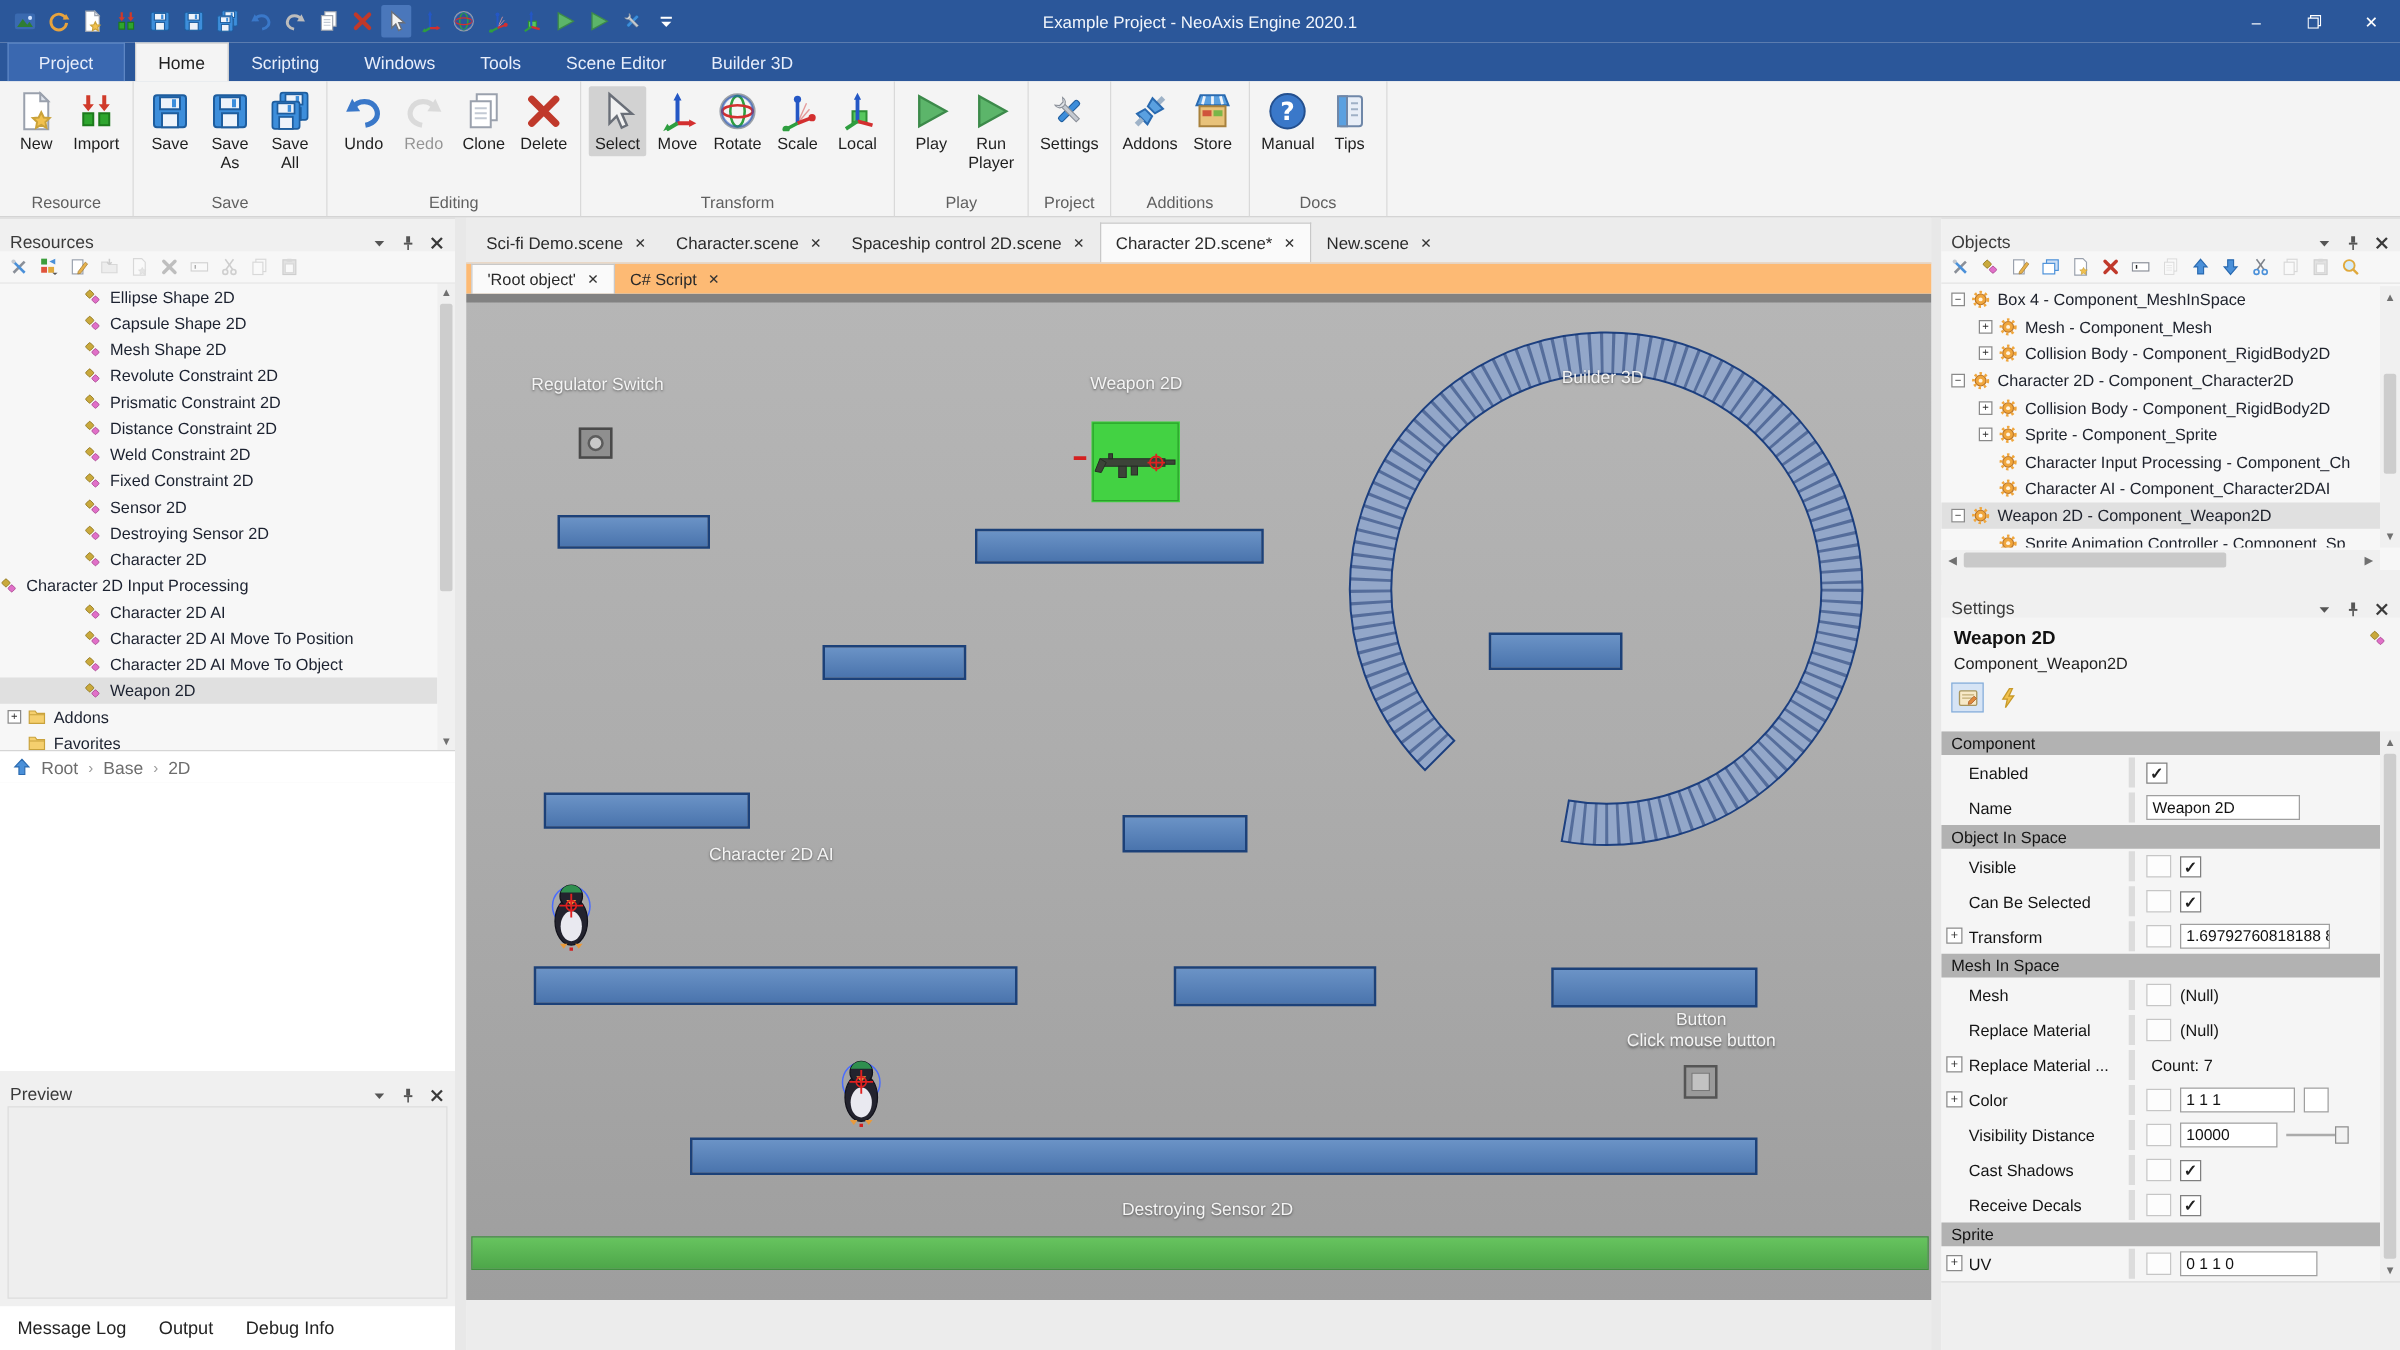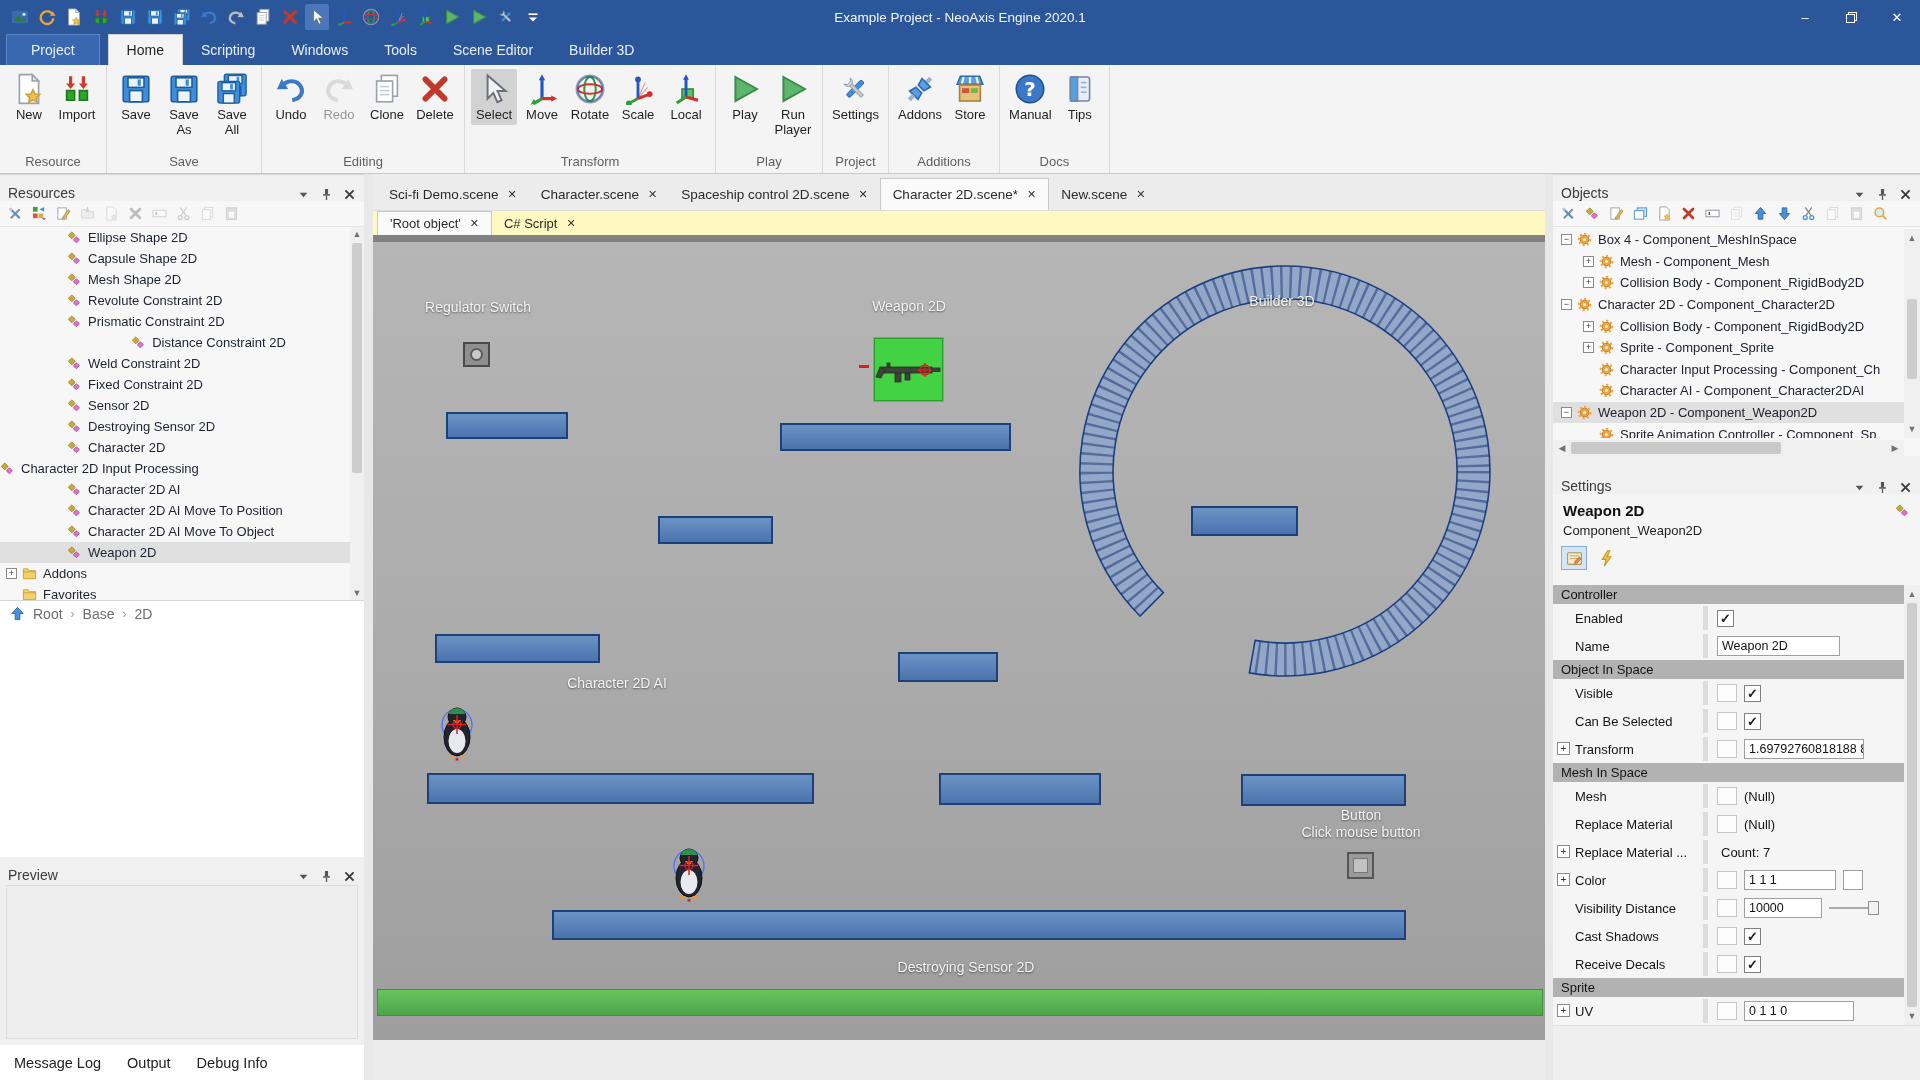--- a/index.html
+++ b/index.html
@@ -76,21 +76,21 @@
 
   .vsplit-left{position:absolute;left:364px;top:174px;width:9px;height:906px;background:#e8e8e8;}
   .vsplit-right{position:absolute;left:1545px;top:174px;width:8px;height:906px;background:#e8e8e8;}
 
   
   .editor-bg{position:absolute;left:373px;top:174px;width:1172px;height:906px;background:#ececec;}
   .scenetabs{position:absolute;left:373px;top:178px;width:1172px;height:32px;display:flex;align-items:stretch;padding-left:4px;background:#ececec;}
   .stab{display:flex;align-items:center;gap:9px;padding:0 12px;font-size:13.5px;color:#2a2a2a;}
   .stab .x{font-size:11px;color:#333;}
   .stab-active{background:#fafafa;border:1px solid #c8c8c8;border-bottom:none;}
-  .objtabs{position:absolute;left:373px;top:210px;width:1172px;height:25px;display:flex;padding-left:4px;background:#fef9c3;border-top:1px solid #ddd;}
+  .objtabs{position:absolute;left:373px;top:210px;width:1172px;height:25px;display:flex;padding-left:4px;background:#fdba74;border-top:1px solid #ddd;}
 
   
   .viewport{position:absolute;left:373px;top:235px;width:1172px;height:805px;overflow:hidden;
             background:linear-gradient(180deg,#b6b6b6 0%,#adadad 45%,#9e9e9e 100%);}
   .vp-topshade{position:absolute;left:0;top:0;width:100%;height:7px;background:#828282;}
   .platform{position:absolute;border:2px solid #1c4179;background:linear-gradient(180deg,#6b93c6,#4a74ad);}
   .vlabel{position:absolute;transform:translateX(-50%);color:#f4f4f4;font-size:14px;white-space:nowrap;
           text-shadow:0 1px 2px rgba(0,0,0,.5);}
   .sensor-strip{position:absolute;background:linear-gradient(180deg,#67c45f,#4da649);border:1px solid #3f8f3f;}
   .regulator{position:absolute;background:#8f8f8f;border:2px solid #4a4a4a;display:flex;align-items:center;justify-content:center;}
@@ -751,21 +751,21 @@
         </div>
         <div class="trow" style="padding-left: 67px;">
           <span class="ticon">
             <svg viewBox="0 0 16 16">
               <rect x="2.4" y="3" width="5.4" height="5.4" rx="1" transform="rotate(45 5.1 5.7)" fill="#c9a93c" stroke="#8f7620" stroke-width=".7"></rect>
               <rect x="7.6" y="8" width="4.8" height="4.8" rx="1" transform="rotate(45 10 10.4)" fill="#e070c8" stroke="#a8438f" stroke-width=".7"></rect>
             </svg>
           </span>
           <span>Prismatic Constraint 2D</span>
         </div>
-        <div class="trow" style="padding-left: 67px; justify-content: center;">
+        <div class="trow" style="padding-left: 67px;">
           <span class="ticon">
             <svg viewBox="0 0 16 16">
               <rect x="2.4" y="3" width="5.4" height="5.4" rx="1" transform="rotate(45 5.1 5.7)" fill="#c9a93c" stroke="#8f7620" stroke-width=".7"></rect>
               <rect x="7.6" y="8" width="4.8" height="4.8" rx="1" transform="rotate(45 10 10.4)" fill="#e070c8" stroke="#a8438f" stroke-width=".7"></rect>
             </svg>
           </span>
           <span>Distance Constraint 2D</span>
         </div>
         <div class="trow" style="padding-left: 67px;">
           <span class="ticon">
@@ -1343,21 +1343,21 @@
             <path d="M8.5 10.5 l4 -4 1.8 1.8 -4 4 -2.2.4z" fill="#e08a3c" stroke="#a85c2a" stroke-width=".6"></path>
           </svg>
         </span>
         <span class="set-tab">
           <svg viewBox="0 0 16 16">
             <path d="M9 .8 L4 8.8 H7.4 L6 15.2 L12.2 6.4 H8.6 L11.2 .8 Z" fill="#f2c14e" stroke="#c89a2a"></path>
           </svg>
         </span>
       </div>
     <div class="set-scroll" id="settings-rows">
-        <div class="sgroup">Controller</div>
+        <div class="sgroup">Component</div>
         <div class="srow">
           <div class="srow-label">Enabled</div>
           <div class="srow-sep"></div>
           <div class="srow-ctrl">
             <span class="cb">✓</span>
           </div>
         </div>
         <div class="srow">
           <div class="srow-label">Name</div>
           <div class="srow-sep"></div>

